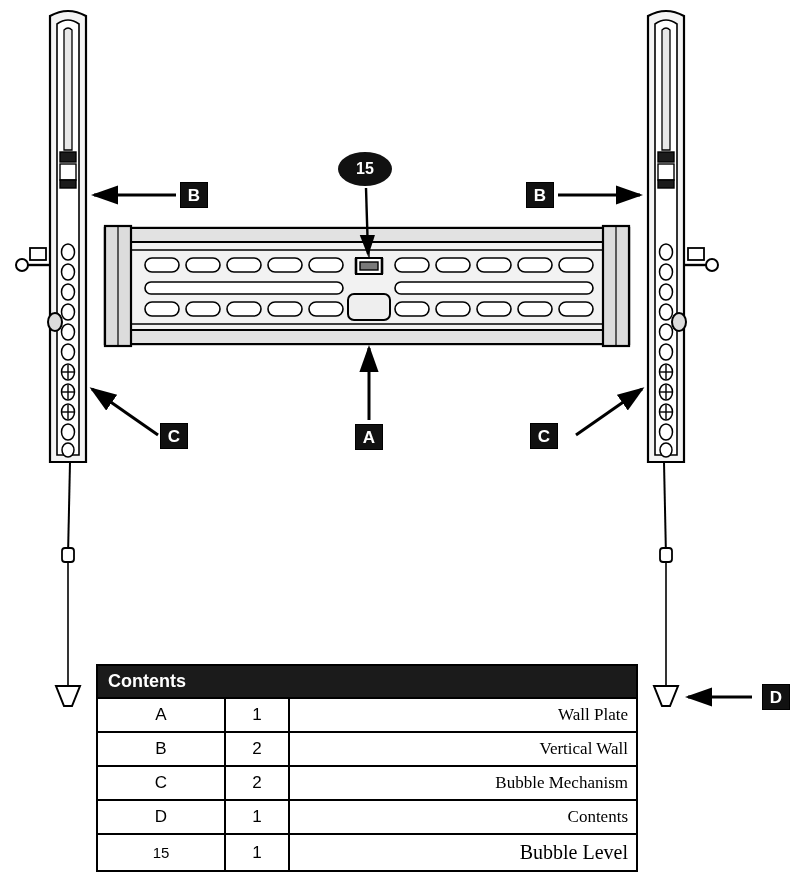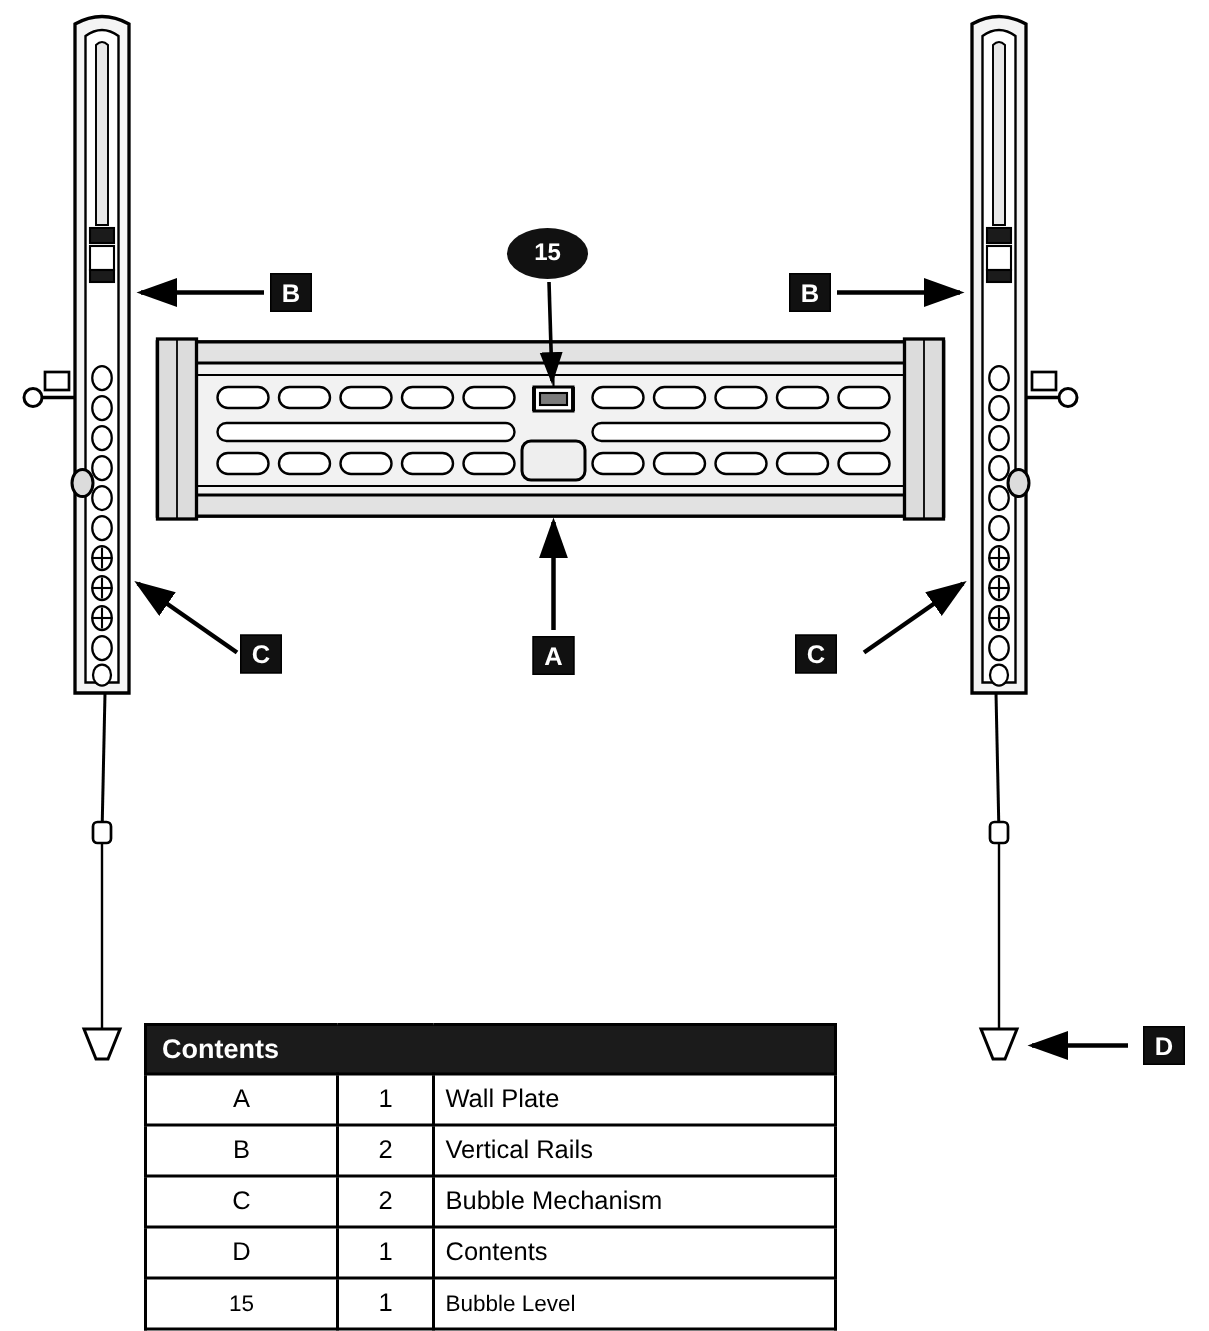--- a/index.html
+++ b/index.html
@@ -51,22 +51,22 @@
     width: 54px;
     height: 34px;
     line-height: 34px;
     text-align: center;
     border-radius: 50%;
   }
   
   #contents-table {
     position: absolute;
     left: 96px;
-    top: 682px;
-    width: 462px;
+    top: 664px;
+    width: 542px;
     border-collapse: collapse;
     background: #ffffff;
     border: 2px solid #000000;
   }
   #contents-table th.header-cell {
     background: #1b1b1b;
     color: #ffffff;
     text-align: left;
     font-size: 18px;
     font-weight: bold;
@@ -83,28 +83,29 @@
   }
   #contents-table td.col-key {
     width: 110px;
     text-align: center;
   }
   #contents-table td.col-qty {
     width: 46px;
     text-align: center;
   }
   #contents-table td.col-desc {
-    text-align: left;
+    text-align: right;
     padding-left: 7px;
+    font-family: Liberation Serif, serif;
   }
   #contents-table tr.small-row td.col-key {
     font-size: 15px;
   }
   #contents-table tr.small-row td.col-desc {
-    font-size: 15px;
+    font-size: 20px;
   }
 </style>
 </head>
 <body>
 
 <div id="diagram-root">
 
   <svg class="diagram" viewBox="0 0 806 887" xmlns="http://www.w3.org/2000/svg">
 
     <g>
@@ -303,21 +304,21 @@
     </thead>
     <tbody>
       <tr>
         <td class="col-key">A</td>
         <td class="col-qty">1</td>
         <td class="col-desc">Wall Plate</td>
       </tr>
       <tr>
         <td class="col-key">B</td>
         <td class="col-qty">2</td>
-        <td class="col-desc">Vertical Rails</td>
+        <td class="col-desc">Vertical Wall</td>
       </tr>
       <tr>
         <td class="col-key">C</td>
         <td class="col-qty">2</td>
         <td class="col-desc">Bubble Mechanism</td>
       </tr>
       <tr>
         <td class="col-key">D</td>
         <td class="col-qty">1</td>
         <td class="col-desc">Contents</td>

